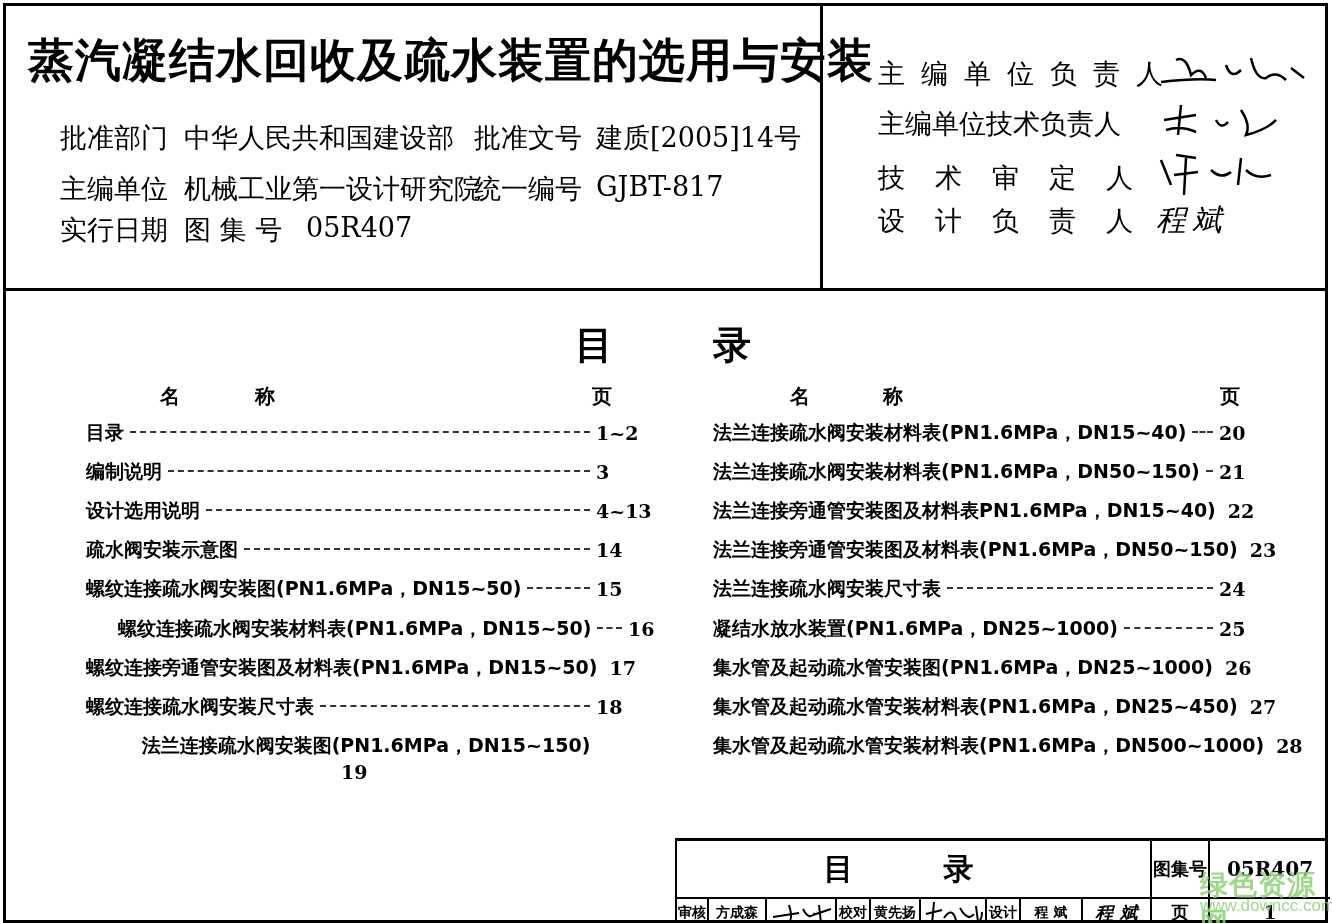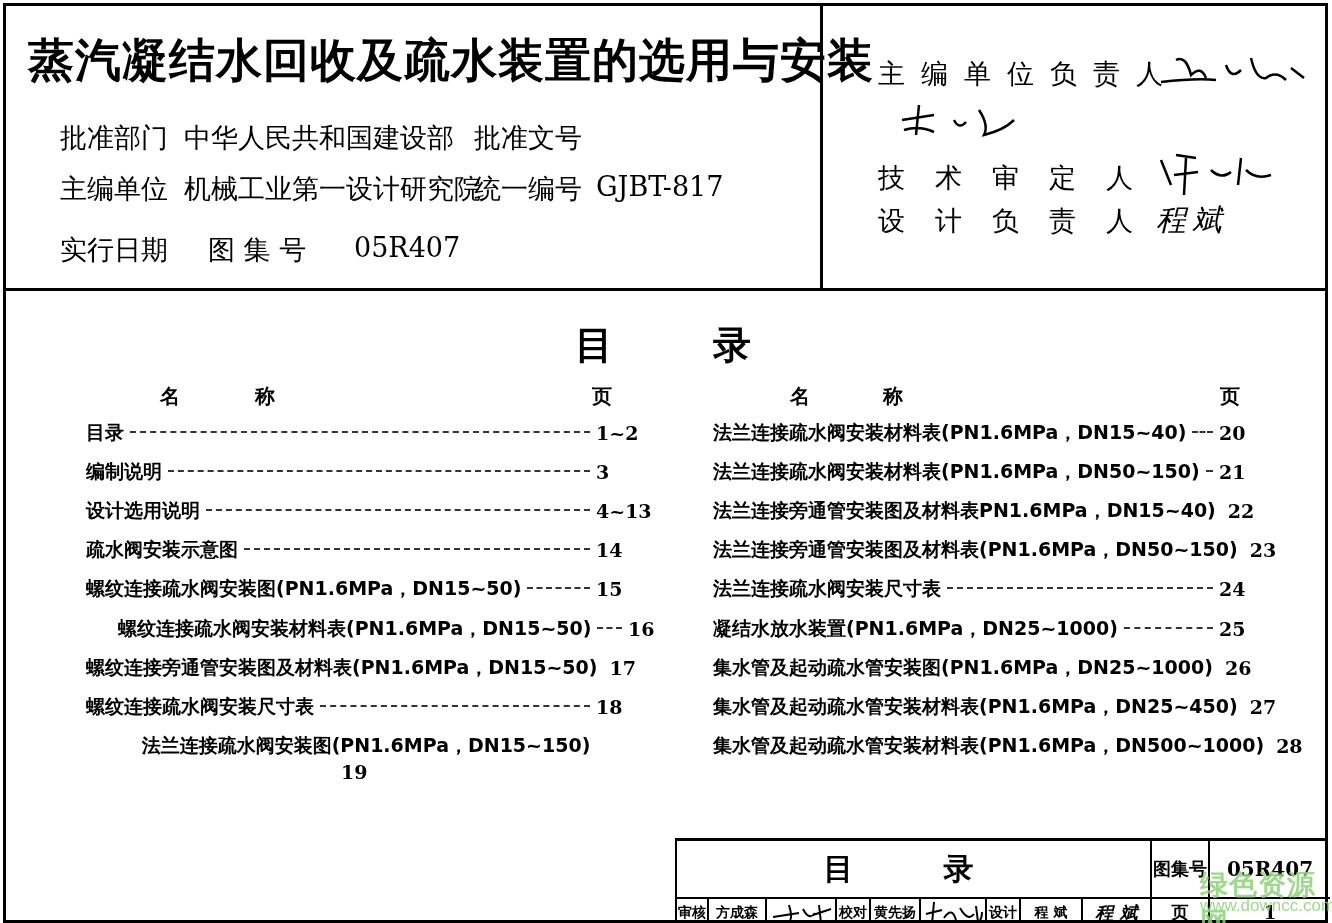--- a/index.html
+++ b/index.html
@@ -37,44 +37,48 @@
 <div class="hline" style="left:3px; top:288px; width:1325px; height:3px;"></div>
 
 <div class="vline" style="left:820px; top:3px; width:3px; height:287px;"></div>
 
 <div class="title">蒸汽凝结水回收及疏水装置的选用与安装</div>
 
 <div class="info-row" style="top:120px;">
   <span class="lbl">批准部门</span>
   <span class="val">中华人民共和国建设部</span>
   <span class="lbl2">批准文号</span>
+  <span class="val2">建质[2005]14号</span>
 </div>
 <div class="info-row" style="top:171px;">
   <span class="lbl">主编单位</span>
   <span class="val">机械工业第一设计研究院</span>
   <span class="lbl2">统一编号</span>
   <span class="val2">GJBT-817</span>
 </div>
-<div class="info-row" style="top:232px;gap:24px;">
+<div class="info-row" style="top:212px;">
   <span class="lbl">实行日期</span>
   <span class="lbl2">图 集 号</span>
   <span class="val2">05R407</span>
 </div>
 
 <div class="resp" style="top:50px;">
   <span class="rl">
       <span style="letter-spacing:16px;">主编单位负责人</span>
     </span>
   <span class="sig">
     <svg width="150" height="40">
         <path d="M5 32 Q40 28 60 30 M20 10 Q30 5 35 25 Q45 15 50 28 M70 15 Q75 30 85 20 M95 8 Q100 30 110 28 Q120 20 130 30 M135 18 L148 28" stroke="#000" stroke-width="2.5" fill="none"></path>
       </svg>
   </span>
 </div>
 <div class="resp" style="top:100px;">
+  <span class="rl">
+      <span>主编单位技术负责人</span>
+    </span>
   <span class="sig">
     <svg width="130" height="40">
         <path d="M8 20 L40 15 M25 5 L22 35 M10 30 Q25 25 40 32 M60 20 Q65 30 72 22 M85 10 Q95 25 90 35 Q110 30 120 20" stroke="#000" stroke-width="2.5" fill="none"></path>
       </svg>
   </span>
 </div>
 <div class="resp" style="top:150px;">
   <span class="rl">
       <span style="letter-spacing:30px;">技术审定人</span>
     </span>

